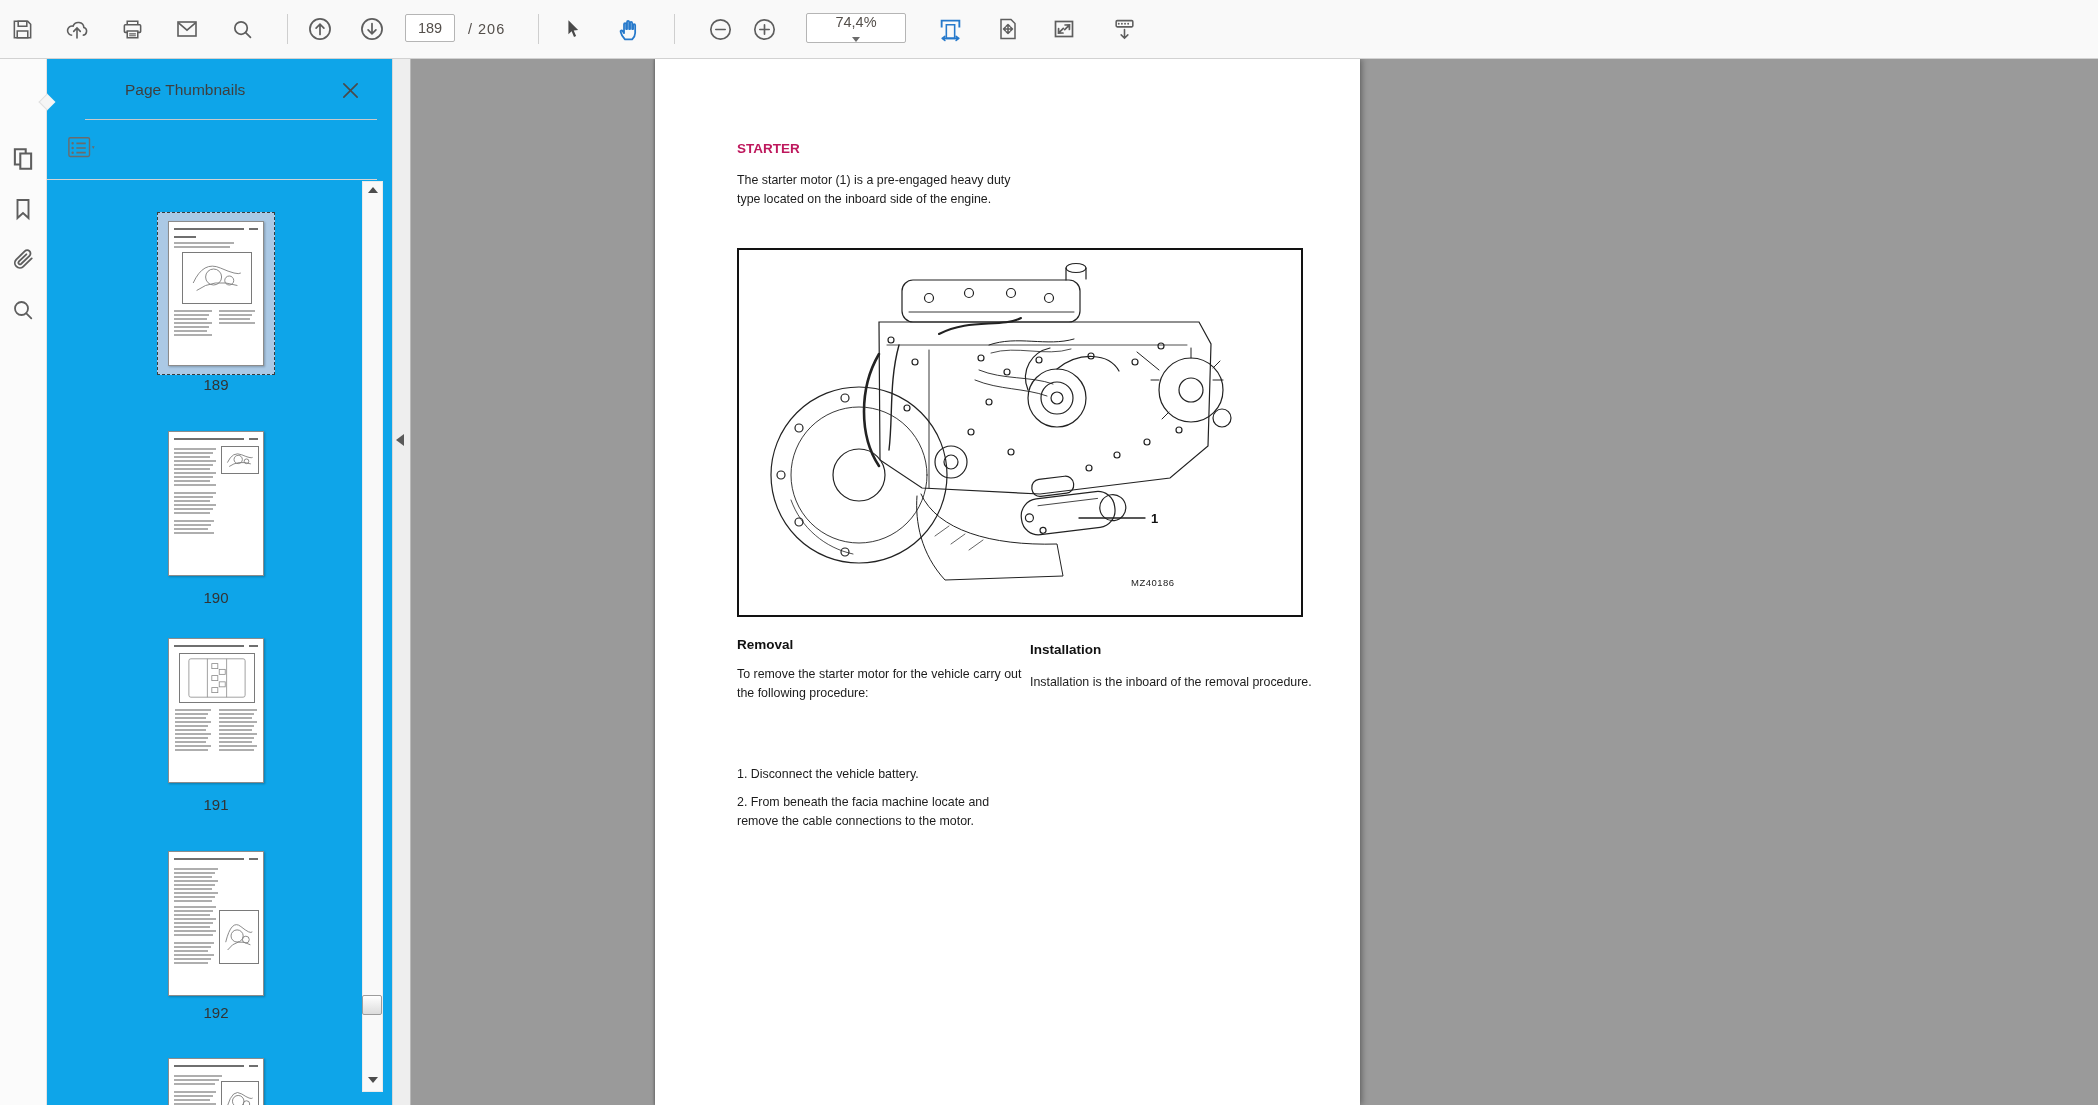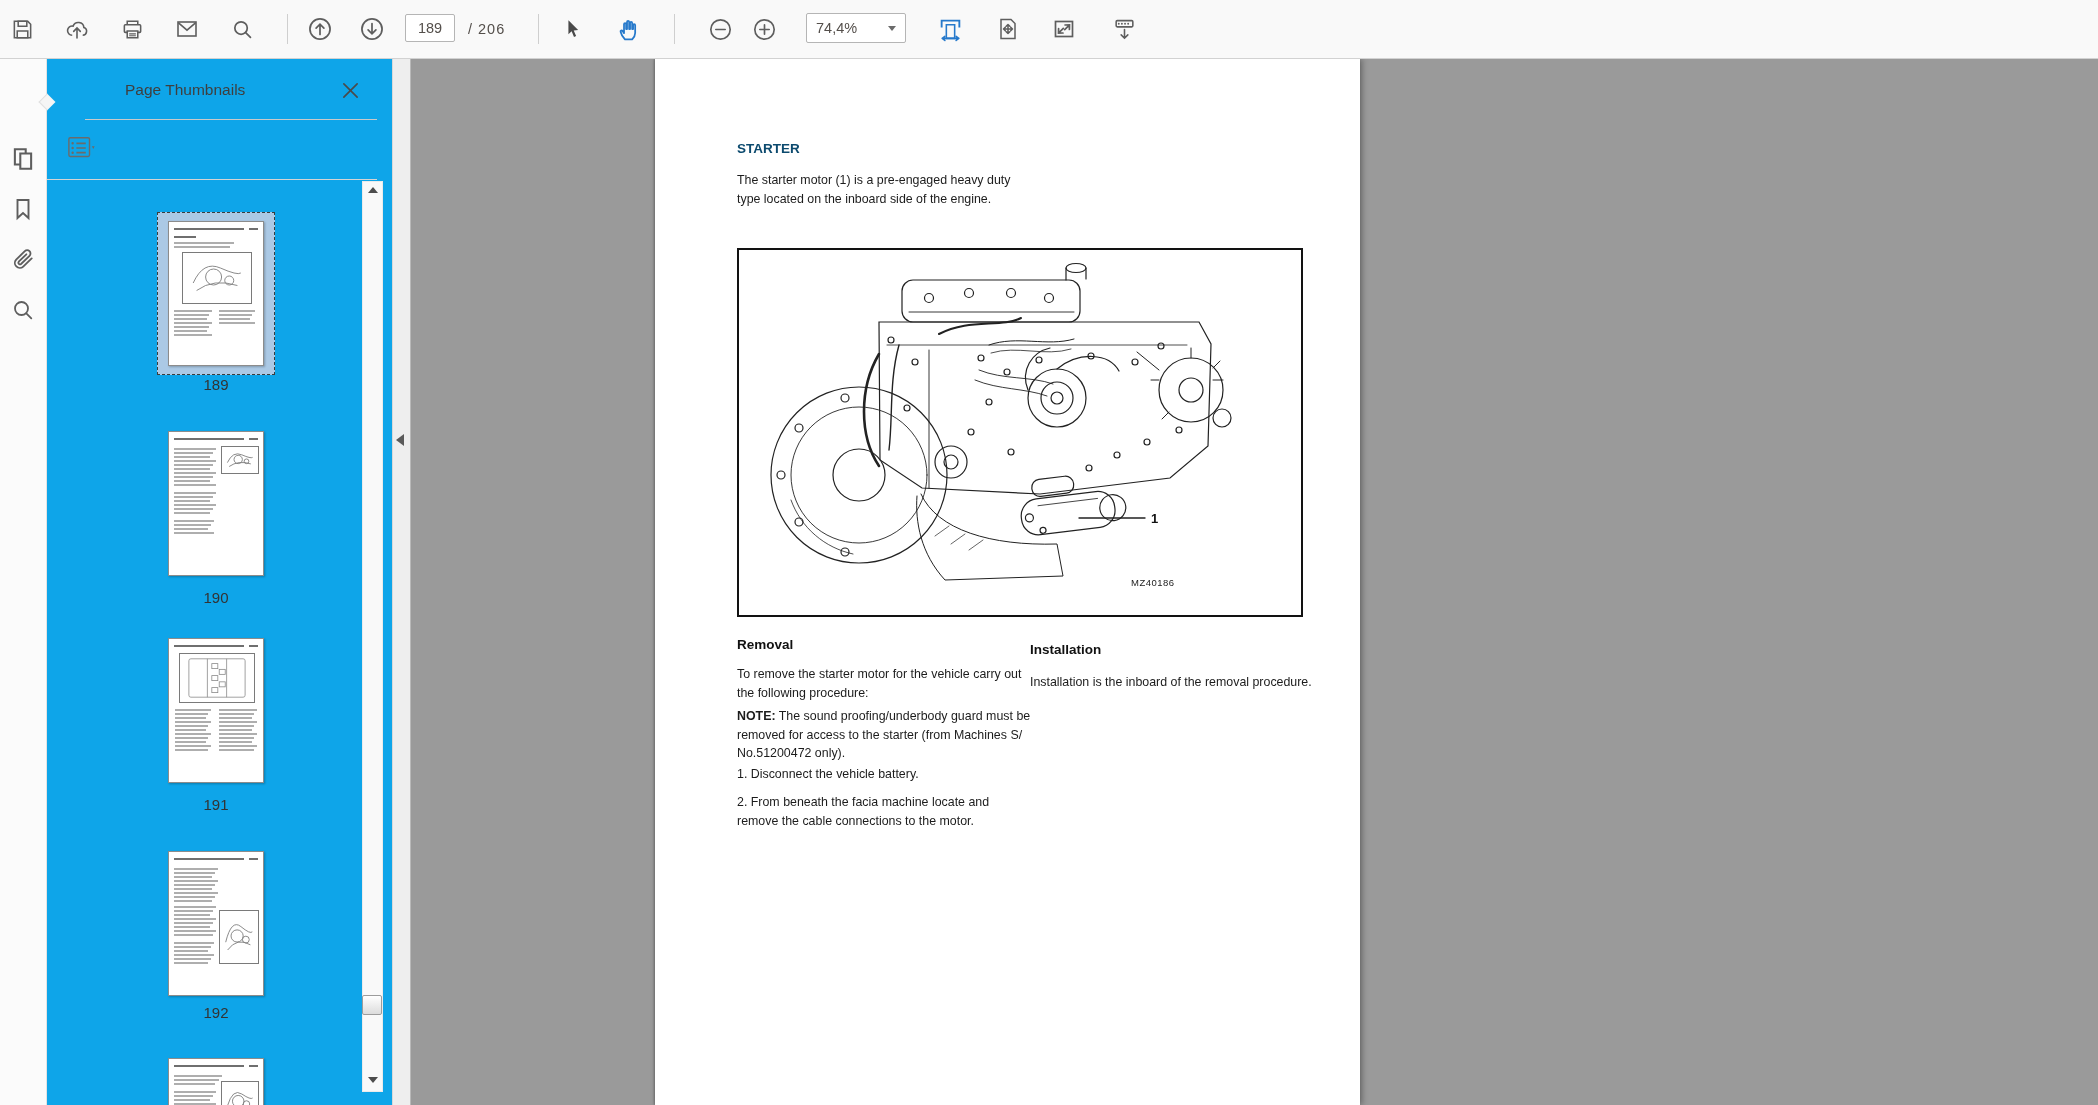--- a/index.html
+++ b/index.html
@@ -26,21 +26,21 @@
     font-family:"Liberation Sans",sans-serif;font-size:14.5px;color:#544f4b;padding:0 2px;
   }
   .page-total{
     position:absolute;left:468px;top:0;height:58px;display:flex;align-items:center;
     font-size:14.5px;color:#544f4b;letter-spacing:1px;
   }
   .zoom-box{
     position:absolute;left:806px;top:13px;width:100px;height:30px;box-sizing:border-box;
     border:1px solid #b5b5b5;background:#fff;border-radius:2px;
     display:flex;align-items:center;justify-content:space-between;padding:0 9px;
-    font-size:14.5px;color:#544f4b;cursor:default;
+    font-size:14.5px;color:#544f4b;cursor:default;flex-direction:column;
   }
   .caret-down{width:0;height:0;border-left:4px solid transparent;border-right:4px solid transparent;border-top:5px solid #6b6b6b;}
   
   .nav-strip{
     position:absolute;top:59px;left:0;width:46px;height:1046px;
     background:#fbfbfb;border-right:1px solid #e3e3e3;z-index:20;
   }
   .nbtn{position:absolute;left:5px;width:36px;height:36px;display:flex;align-items:center;justify-content:center;color:#5e5e5e;}
   .notch{
     position:absolute;left:41px;top:96px;width:11px;height:11px;background:#f5f5f5;
@@ -85,21 +85,21 @@
   .content{position:absolute;top:59px;left:409px;width:1689px;height:1046px;background:#9a9a9a;overflow:hidden;}
   .page{
     position:absolute;left:246px;top:0;width:705px;height:1046px;background:#ffffff;
     box-shadow:2px 0 6px rgba(0,0,0,.35), -1px 0 2px rgba(0,0,0,.25);
   }
   .hdr-box{
     position:absolute;left:82px;top:25px;width:566px;height:27px;box-sizing:border-box;
     border:2px solid #121212;display:flex;align-items:center;justify-content:space-between;
     padding:0 7px;font-weight:bold;font-size:18px;color:#0d0d0d;letter-spacing:.2px;
   }
-  .sec-title{position:absolute;left:82px;top:82px;font-weight:bold;font-size:13.5px;color:#0c4a6e;}
+  .sec-title{position:absolute;left:82px;top:82px;font-weight:bold;font-size:13.5px;color:#be185d;}
   .doc-par{position:absolute;font-size:12.4px;line-height:18.5px;color:#1c1c1c;white-space:pre-line;}
   .doc-h{position:absolute;font-weight:bold;font-size:13.5px;color:#111;}
   .fig-box{position:absolute;left:82px;top:189px;width:566px;height:369px;box-sizing:border-box;border:2px solid #121212;background:#fff;}
   .fig-box svg{display:block;}
 </style>
 </head>
 <body>
 
 <div class="toolbar">
   <div class="tbtn" style="left:4px">
@@ -545,23 +545,20 @@
         <path d="M340 268h66" stroke-width="1.4"></path>
         <text x="412" y="273" font-size="13" font-weight="bold" fill="#111" stroke="none" font-family="Liberation Sans, sans-serif">1</text>
 
         <text x="392" y="336" font-size="9.5" fill="#222" stroke="none" letter-spacing="0.5" font-family="Liberation Sans, sans-serif">MZ40186</text>
       </svg>
     </div>
 
     <div class="doc-h" style="left:82px;top:578px;">Removal</div>
     <div class="doc-par" style="left:82px;top:606px;width:320px;">To remove the starter motor for the vehicle carry out
 the following procedure:</div>
-    <div class="doc-par" style="left:82px;top:648px;width:322px;"><b>NOTE:</b><span> The sound proofing/underbody guard must be
-removed for access to the starter (from Machines S/
-No.51200472 only).</span></div>
     <div class="doc-par" style="left:82px;top:706px;width:320px;">1. Disconnect the vehicle battery.</div>
     <div class="doc-par" style="left:82px;top:734px;width:320px;">2. From beneath the facia machine locate and
 remove the cable connections to the motor.</div>
 
     <div class="doc-h" style="left:375px;top:583px;">Installation</div>
     <div class="doc-par" style="left:375px;top:614px;width:300px;">Installation is the inboard of the removal procedure.</div>
   </div>
 </div>
 
 </body></html>

